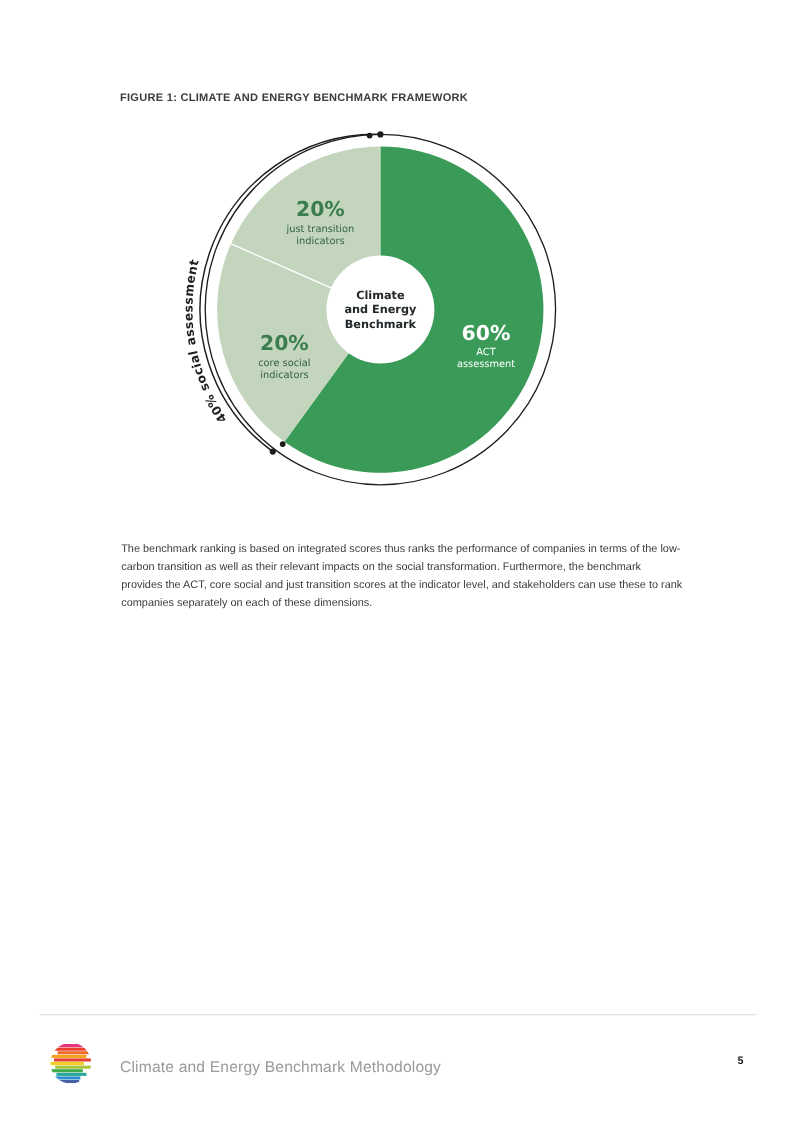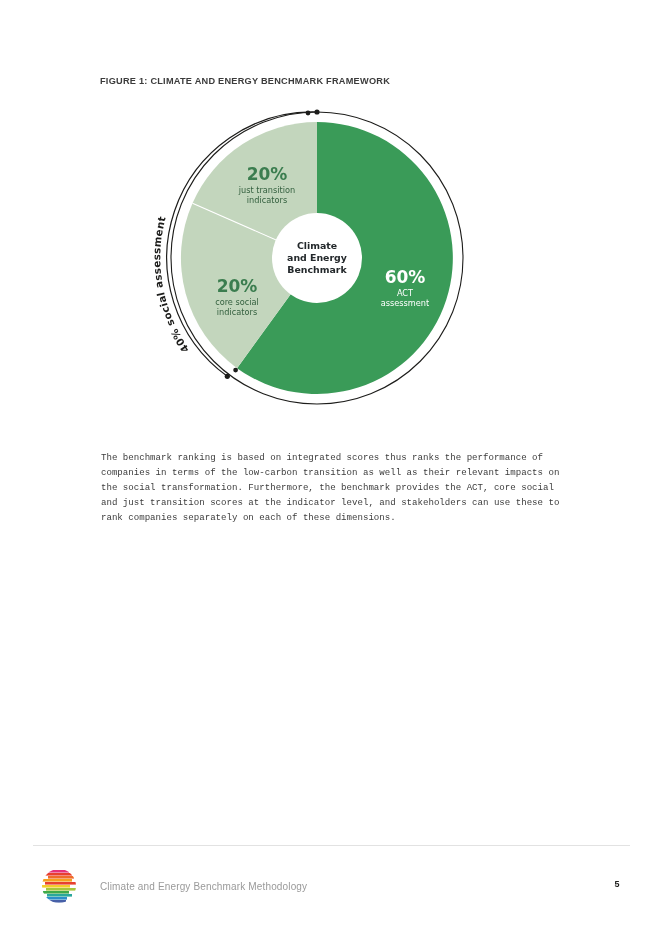--- a/index.html
+++ b/index.html
@@ -82,21 +82,20 @@
   
   .body-text {
     position: absolute;
     left: 101px;
     top: 441px;
     width: 468px;
     font-size: 9.1px;
     line-height: 15.1px;
     color: #3c3c3c;
     text-align: left;
-    font-family: Liberation Mono, monospace;
   }
 
   
   .footer-rule {
     position: absolute;
     left: 33px;
     top: 845px;
     width: 597px;
     height: 1px;
     background: #e2e2e2;
@@ -105,21 +104,21 @@
     position: absolute;
     left: 39px;
     top: 866px;
     width: 40px;
     height: 40px;
   }
   .footer-title {
     position: absolute;
     left: 100px;
     top: 881px;
-    font-size: 10px;
+    font-size: 13px;
     color: #9a9a9a;
     letter-spacing: 0.15px;
     white-space: nowrap;
   }
   .footer-page {
     position: absolute;
     left: 605px;
     top: 879px;
     width: 24px;
     text-align: center;

